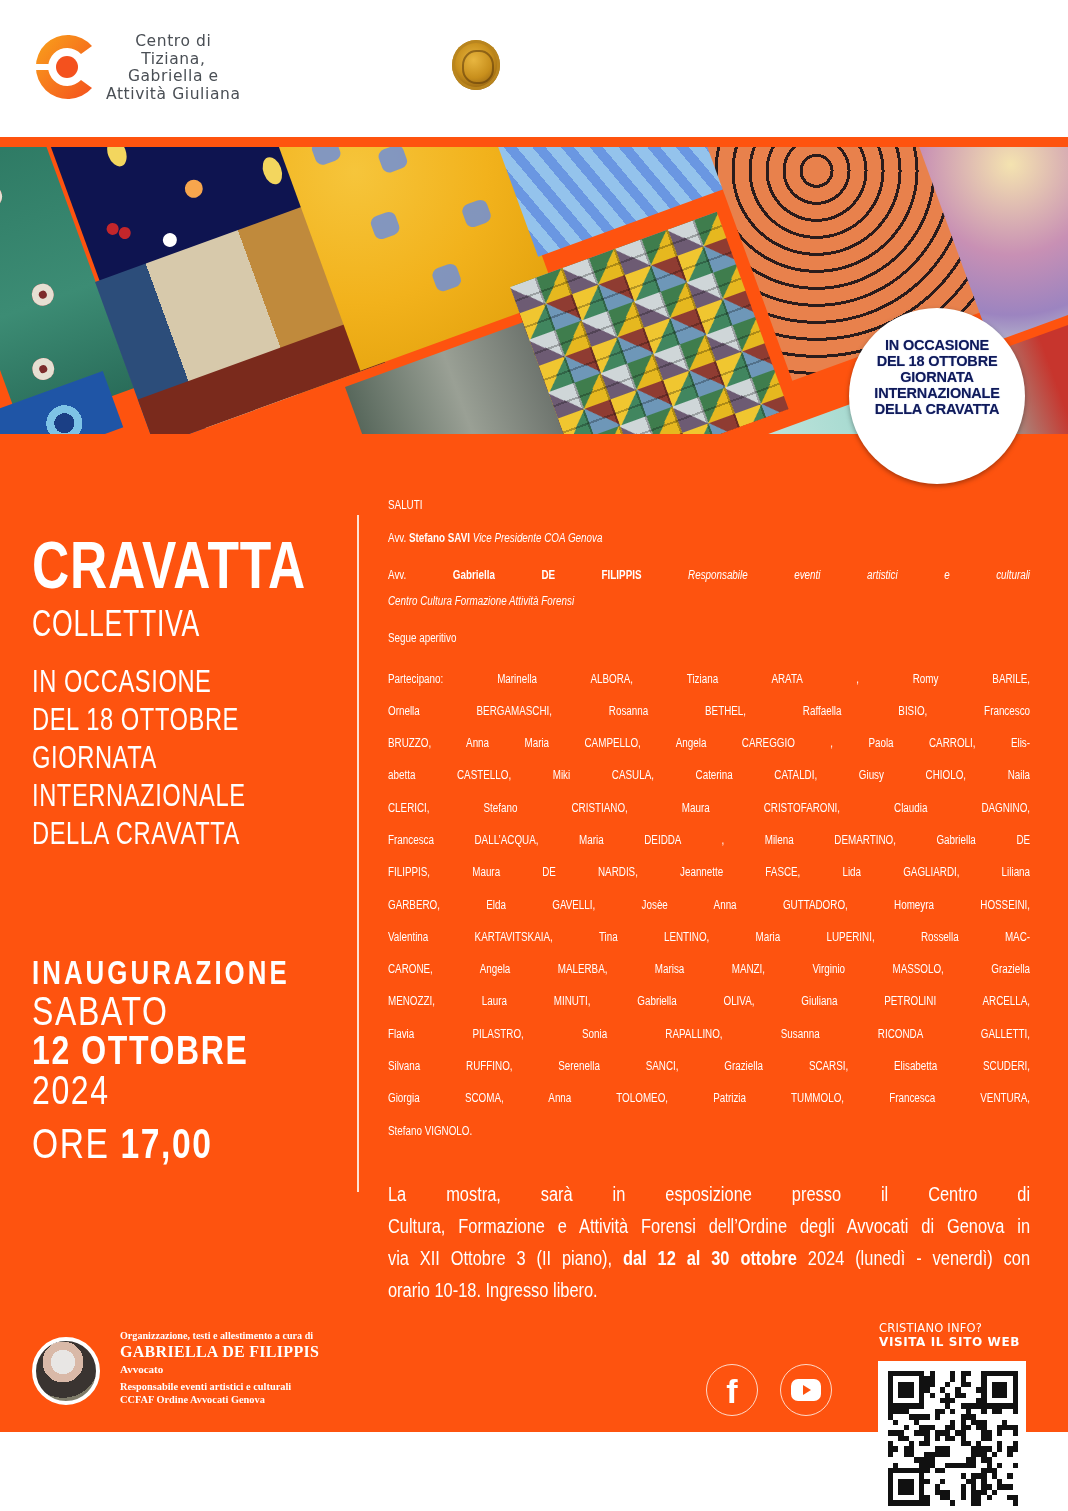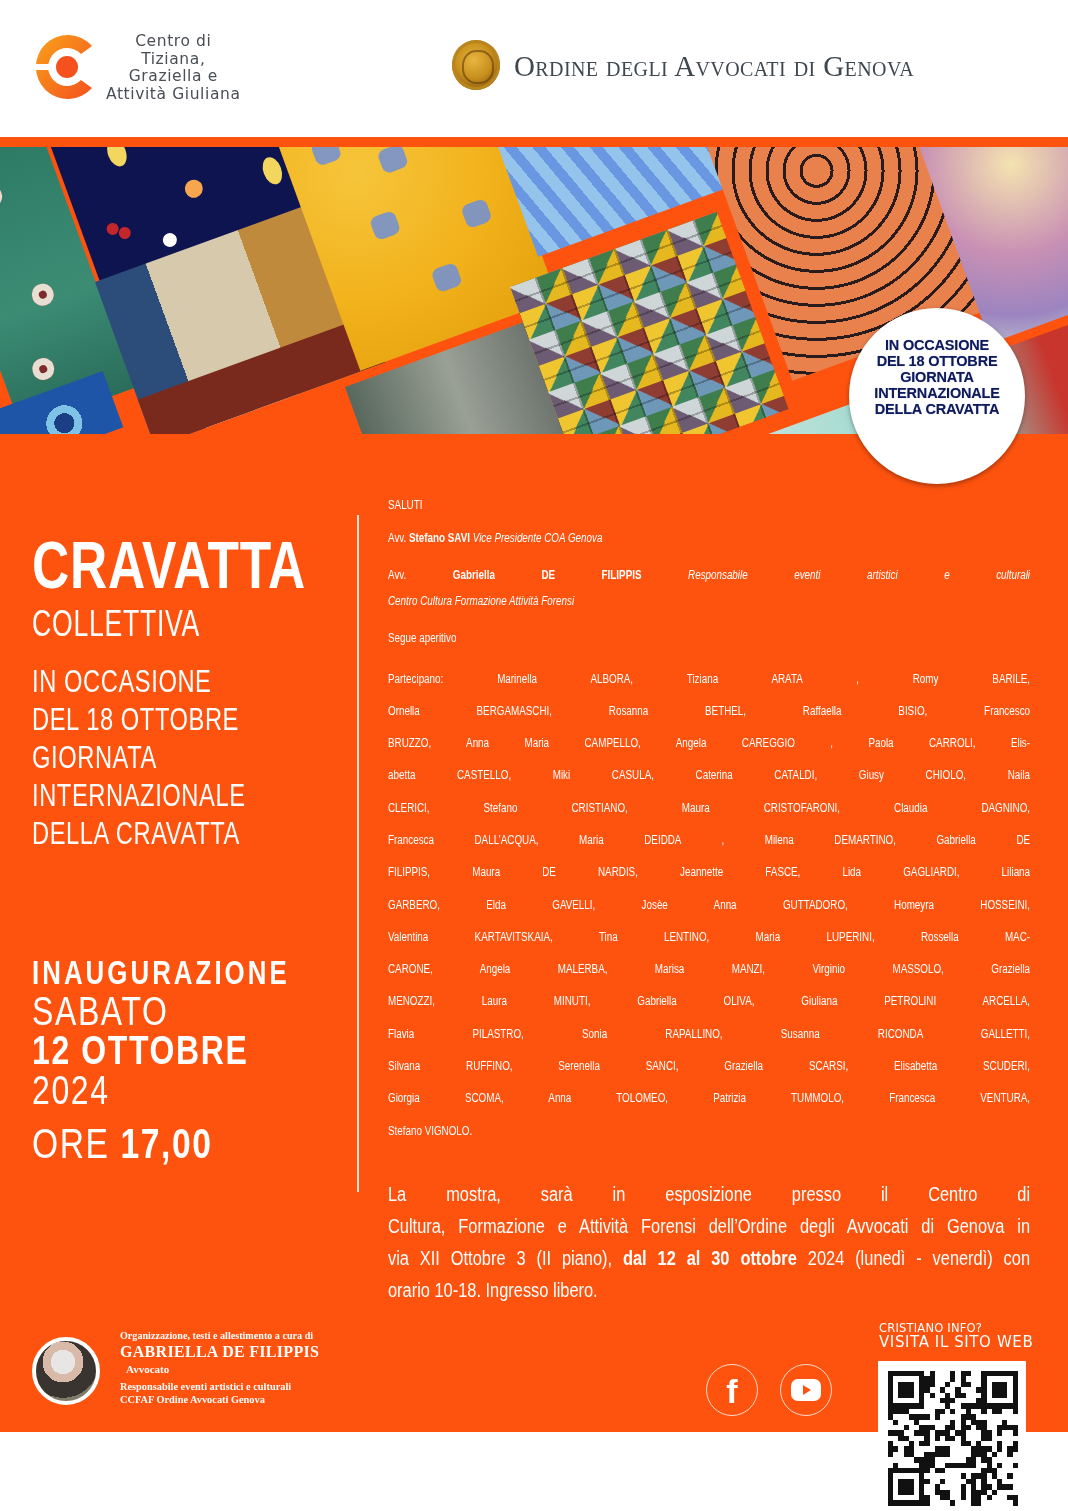--- a/index.html
+++ b/index.html
@@ -88,34 +88,34 @@
   .exhibit .jl { display:block; text-align: justify; text-align-last: justify; }
   .exhibit .jl.last { text-align-last: left; }
   .exhibit b { font-weight: 700; }
 
   
   .avatar { position: absolute; left: 32px; top: 1337px; width: 68px; height: 68px; border-radius: 50%;
     border: 4px solid #fff; background: radial-gradient(circle at 45% 35%, #e8e6e4 0 24%, #d9b9a8 24% 40%, #3a3431 40% 70%, #7d7a68 70%); }
   .org { position: absolute; left: 120px; top: 1328px; font-family: Liberation Serif, serif; }
   .org-intro { font-size: 11px; line-height: 14px; font-weight: 700; transform: scaleX(0.92); transform-origin:0 0; white-space: nowrap; }
   .org-name { font-size: 16px; line-height: 20px; font-weight: 700; letter-spacing: 0.3px; white-space: nowrap; }
-  .org-role { font-size: 11px; line-height: 14px; font-weight: 700; margin-left: 6px; }
+  .org-role { font-size: 11px; line-height: 14px; font-weight: 700; }
   .org-resp { margin-top: 4px; font-size: 11px; line-height: 13px; font-weight: 700; white-space: nowrap; transform: scaleX(0.94); transform-origin:0 0; }
 
   .social { position: absolute; top: 1364px; width: 52px; height: 52px; border-radius: 50%; border: 1.5px solid #ffd9c8;
     display:flex; align-items:center; justify-content:center; }
   .fb { left: 706px; }
   .yt { left: 780px; }
   .fb-glyph { font-family: "Liberation Sans", sans-serif; font-weight: 700; font-size: 34px; color: #fff; line-height: 1; margin-top: 2px; }
   .yt-glyph { width: 30px; height: 22px; background: #fff; border-radius: 7px; position: relative; }
   .yt-glyph::after { content:""; position:absolute; left: 12px; top: 6px; border-left: 8px solid #fe530f; border-top: 5px solid transparent; border-bottom: 5px solid transparent; }
 
   .more-info { position: absolute; left: 879px; top: 1322px; font-family: "DejaVu Sans", sans-serif; }
   .mi-q { font-size: 11.5px; line-height: 13px; letter-spacing: 0.2px; }
-  .mi-cta { font-size: 15px; line-height: 14px; font-weight: 400; letter-spacing: 0.6px; }
+  .mi-cta { font-size: 12px; line-height: 14px; font-weight: 700; letter-spacing: 0.6px; }
 
   .qr { position: absolute; left: 878px; top: 1361px; width: 148px; height: 150px; background: #fff; padding: 10px 6px 0 10px; }
   .qr-grid { display: grid; grid-template-columns: repeat(25, 5.2px); grid-auto-rows: 5.4px; }
   .qr-grid span { display:block; width: 5.2px; height: 5.4px; }
   .qr-grid span.on { background: #111; }
 </style>
 </head>
 <body>
 
 <div class="header">
@@ -126,25 +126,24 @@
           <stop offset="1" stop-color="#f4511e"></stop>
       </linearGradient>
     </defs>
     <path d="M58 14 A32 32 0 1 0 58 56 L47 48 A19 19 0 1 1 47 22 Z" fill="url(#lg)"></path>
     <rect x="0" y="32" width="16" height="6" fill="#fff"></rect>
     <circle cx="33" cy="35" r="11" fill="#f4511e"></circle>
   </svg>
   <div class="ccfaf-text">
     <div>Centro di</div>
     <div>Tiziana,</div>
-    <div>Graziella e</div>
+    <div>Gabriella e</div>
     <div>Attività Giuliana</div>
   </div>
   <div class="ordine-seal"></div>
-  <div class="ordine-title">Ordine degli Avvocati di Genova</div>
 </div>
 
 <div class="band"></div>
 
 <div class="collage">
   <div class="tile t1">
     <span class="dot" style="left:40px;top:40px"></span>
     <span class="dot" style="left:55px;top:150px"></span>
     <span class="dot" style="left:30px;top:220px"></span>
   </div>

